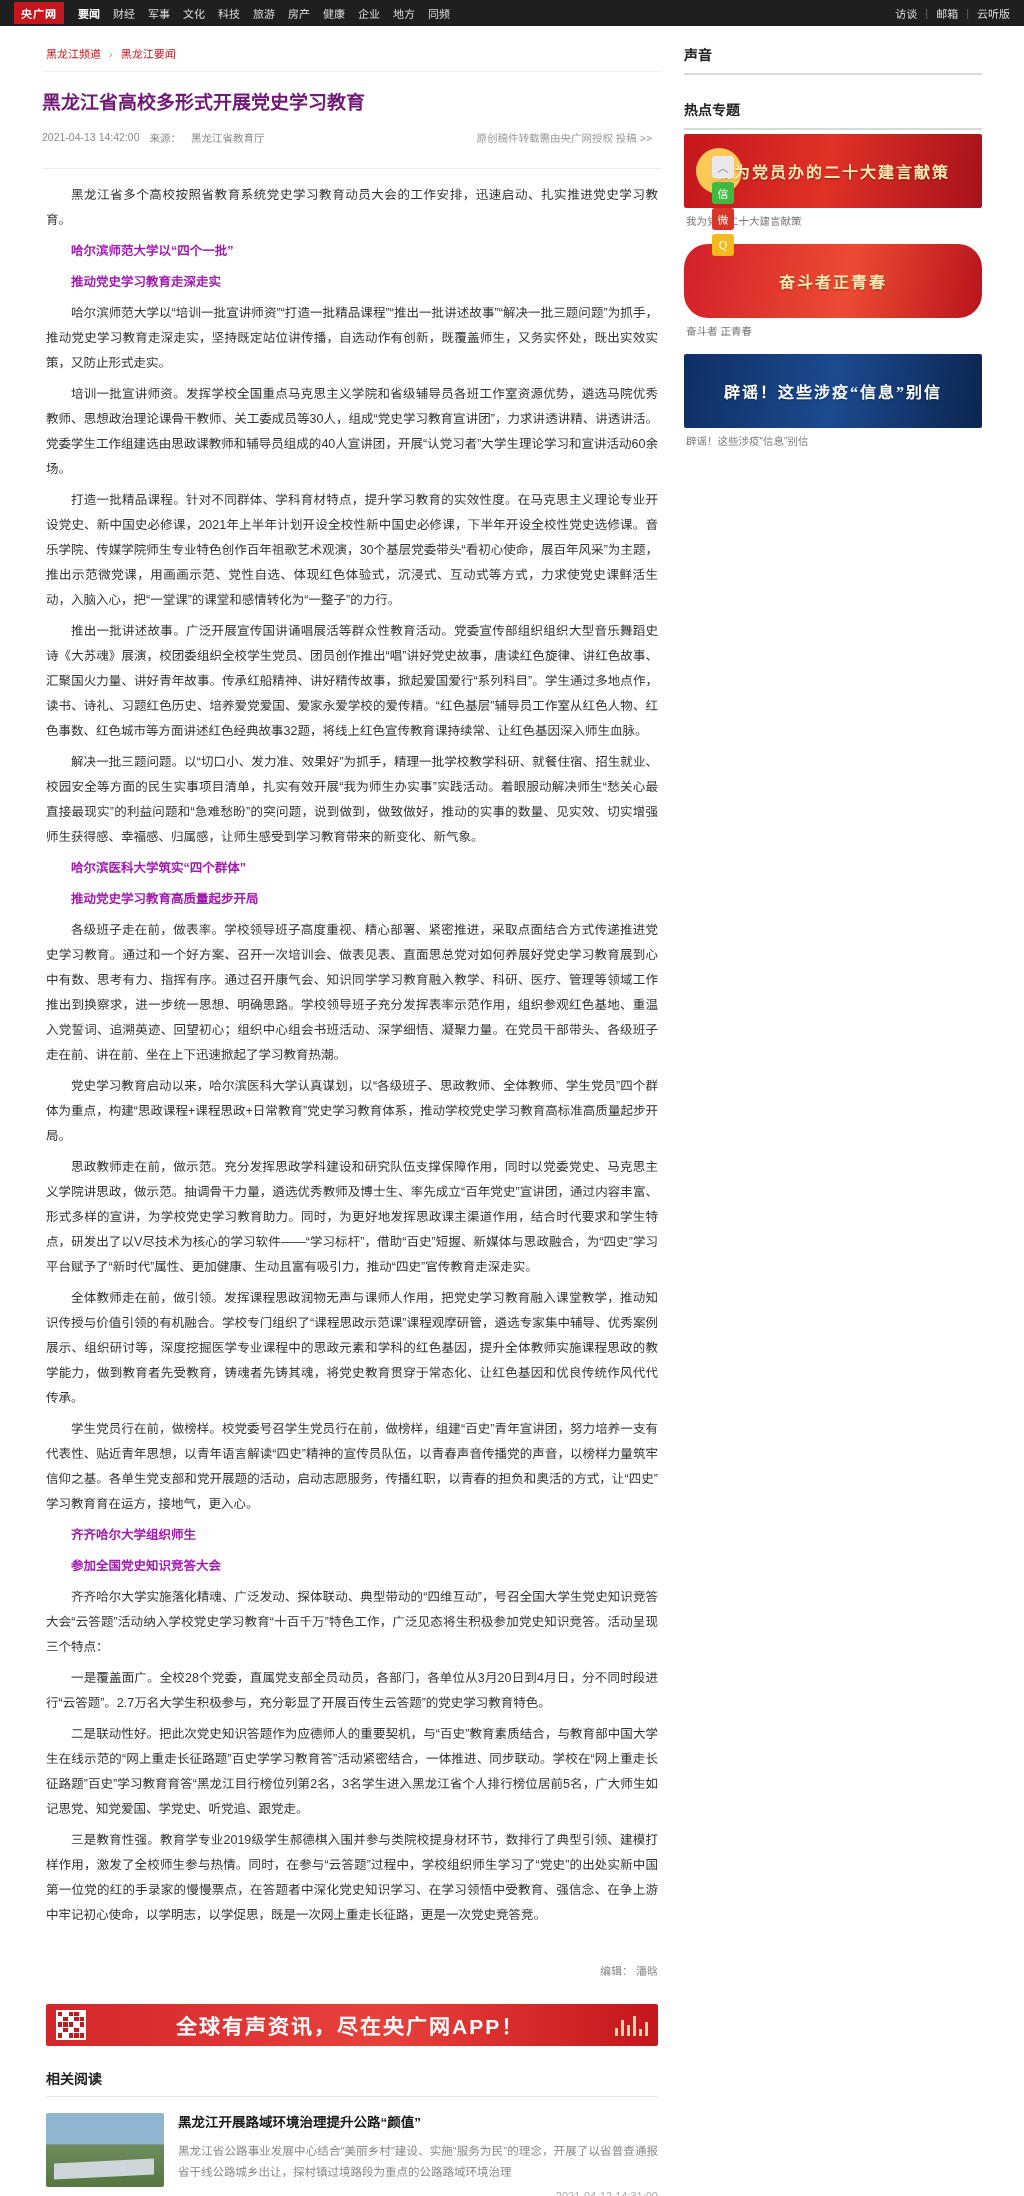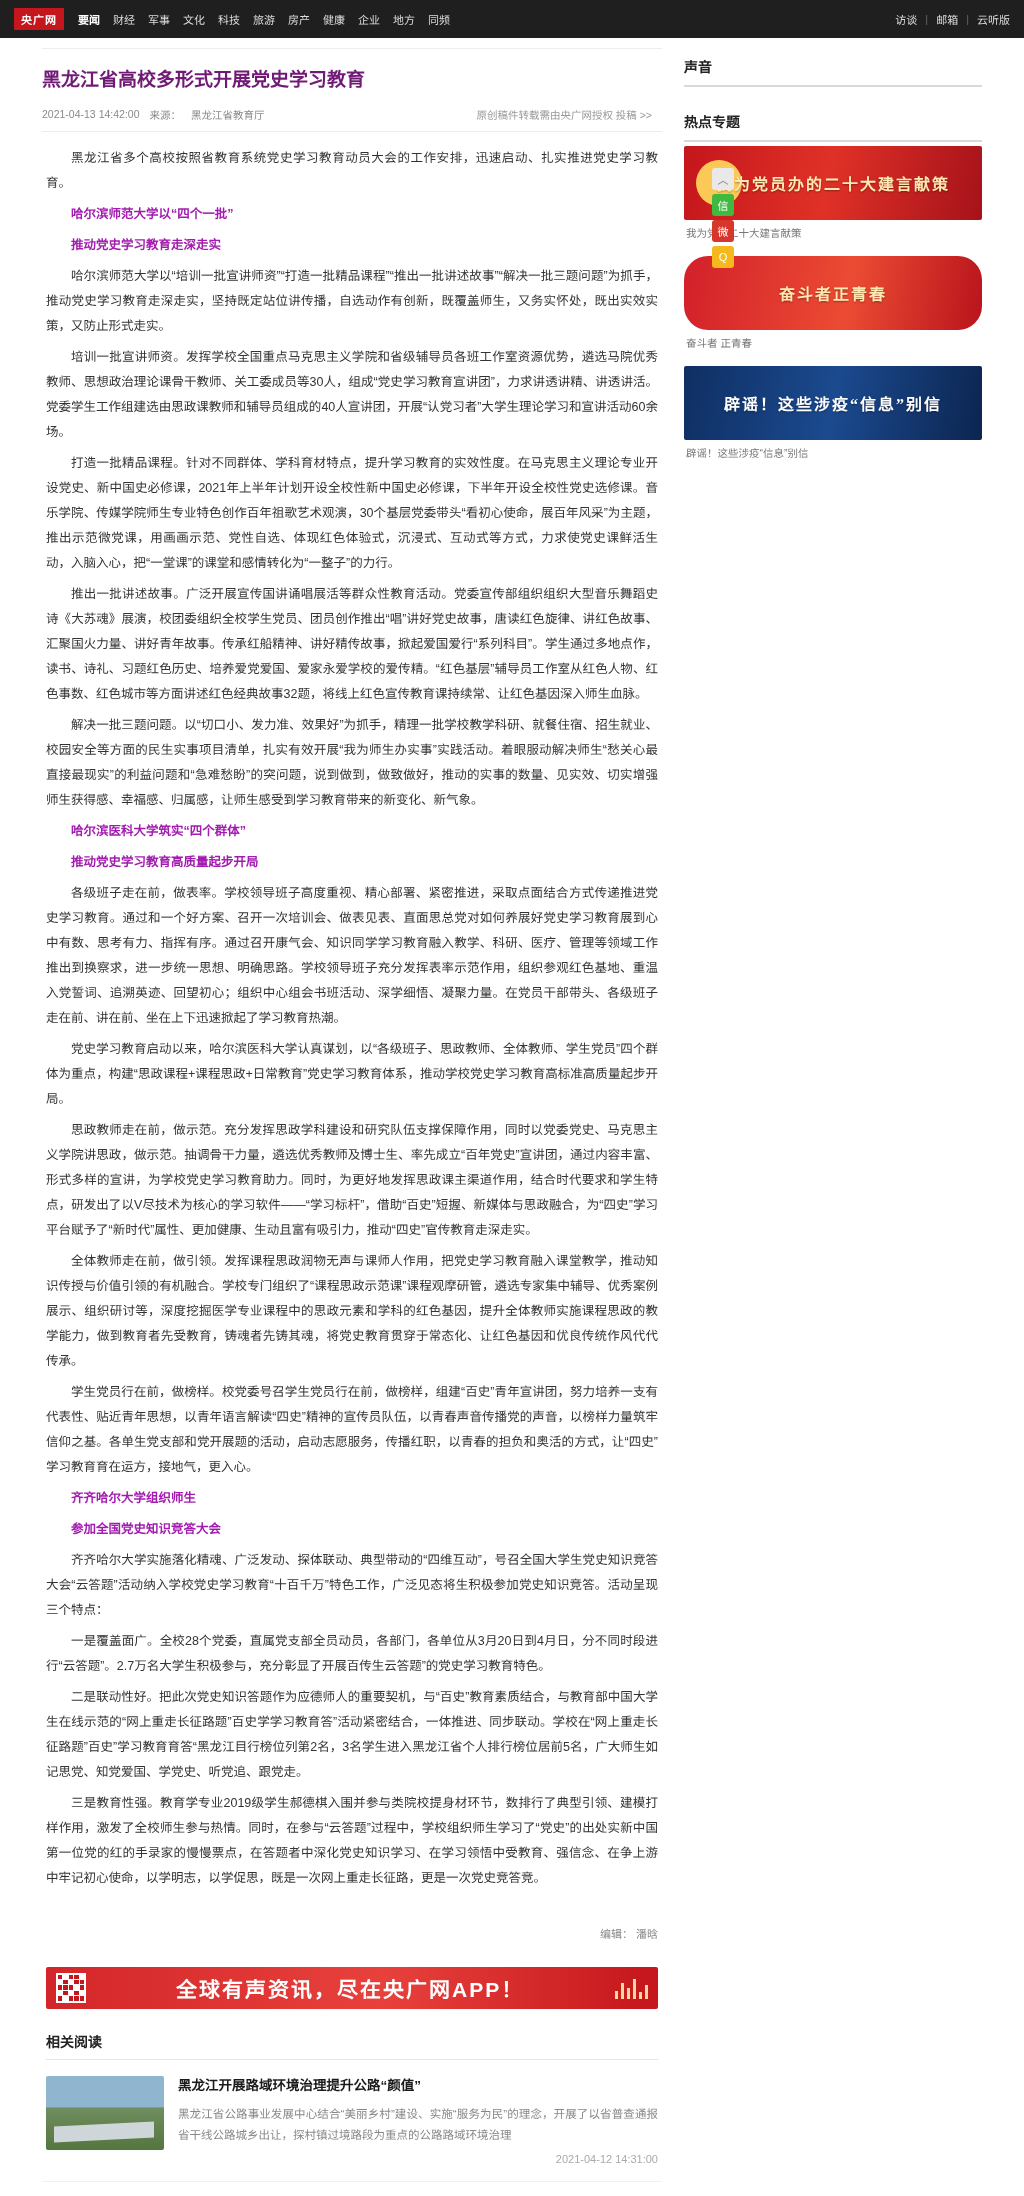--- a/index.html
+++ b/index.html
@@ -8,21 +8,21 @@
   body {
     width:1024px;
     font-family:"Liberation Sans","DejaVu Sans",sans-serif;
     background:#ffffff;
     color:#222;
     font-size:12px;
   }
   
   .topbar {
     background:#1f1f1f;
-    height:38px;
+    height:26px;
     display:flex;
     align-items:center;
     padding:2px 14px;
     color:#dcdcdc;
     font-size:11px;
   }
   .logo-box {
     background:#c4161c;
     color:#fff;
     font-weight:bold;
@@ -60,21 +60,21 @@
     font-size:19px;
     line-height:1.35;
     margin:4px 0 14px 0;
     color:#701a75;
     font-weight:bold;
   }
   .meta {
     font-size:10.5px;
     color:#8a8a8a;
     border-bottom:1px solid #ececec;
-    padding-bottom:9px;
+    padding-bottom:23px;
     display:flex;
     align-items:center;
   }
   .meta span { margin-right:10px; }
   .meta .right { margin-left:auto; color:#9a9a9a; }
 
   .content { padding:14px 4px 0 4px; }
   .content p {
     font-size:12.5px;
     line-height:2.0;
@@ -211,20 +211,25 @@
     <span class="sep">|</span>
     <span>云听版</span>
   </div>
 </div>
 
 <div style="position:relative;">
 <div class="wrap">
 
   <div class="main">
 
+    <div class="crumb">
+      <a>黑龙江频道</a>
+      <span class="arrow">›</span>
+      <a>黑龙江要闻</a>
+    </div>
 
     <div class="article-card">
       <h1 class="title">黑龙江省高校多形式开展党史学习教育</h1>
       <div class="meta">
         <span>2021-04-13 14:42:00</span>
         <span>来源：</span>
         <span>黑龙江省教育厅</span>
         <span class="right">原创稿件转载需由央广网授权 投稿 &gt;&gt;</span>
       </div>
 

